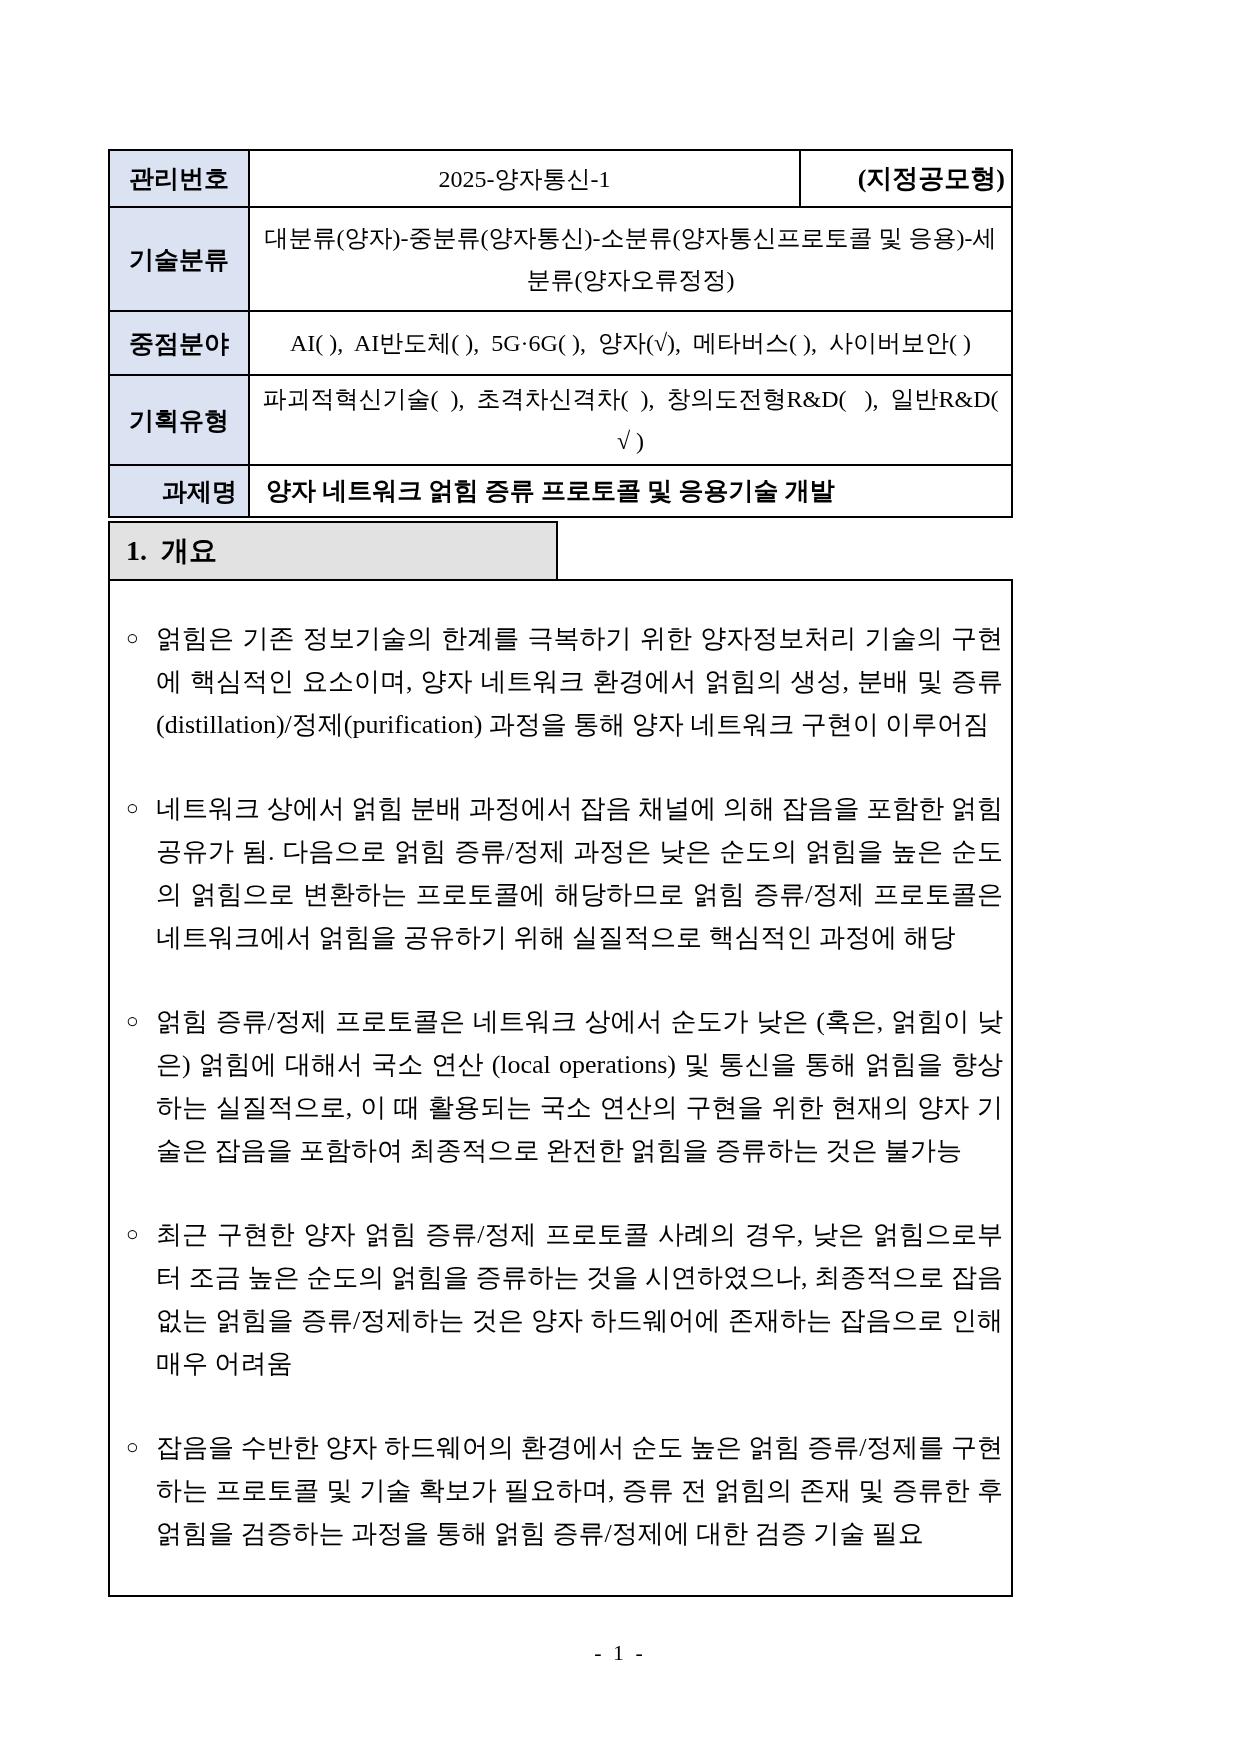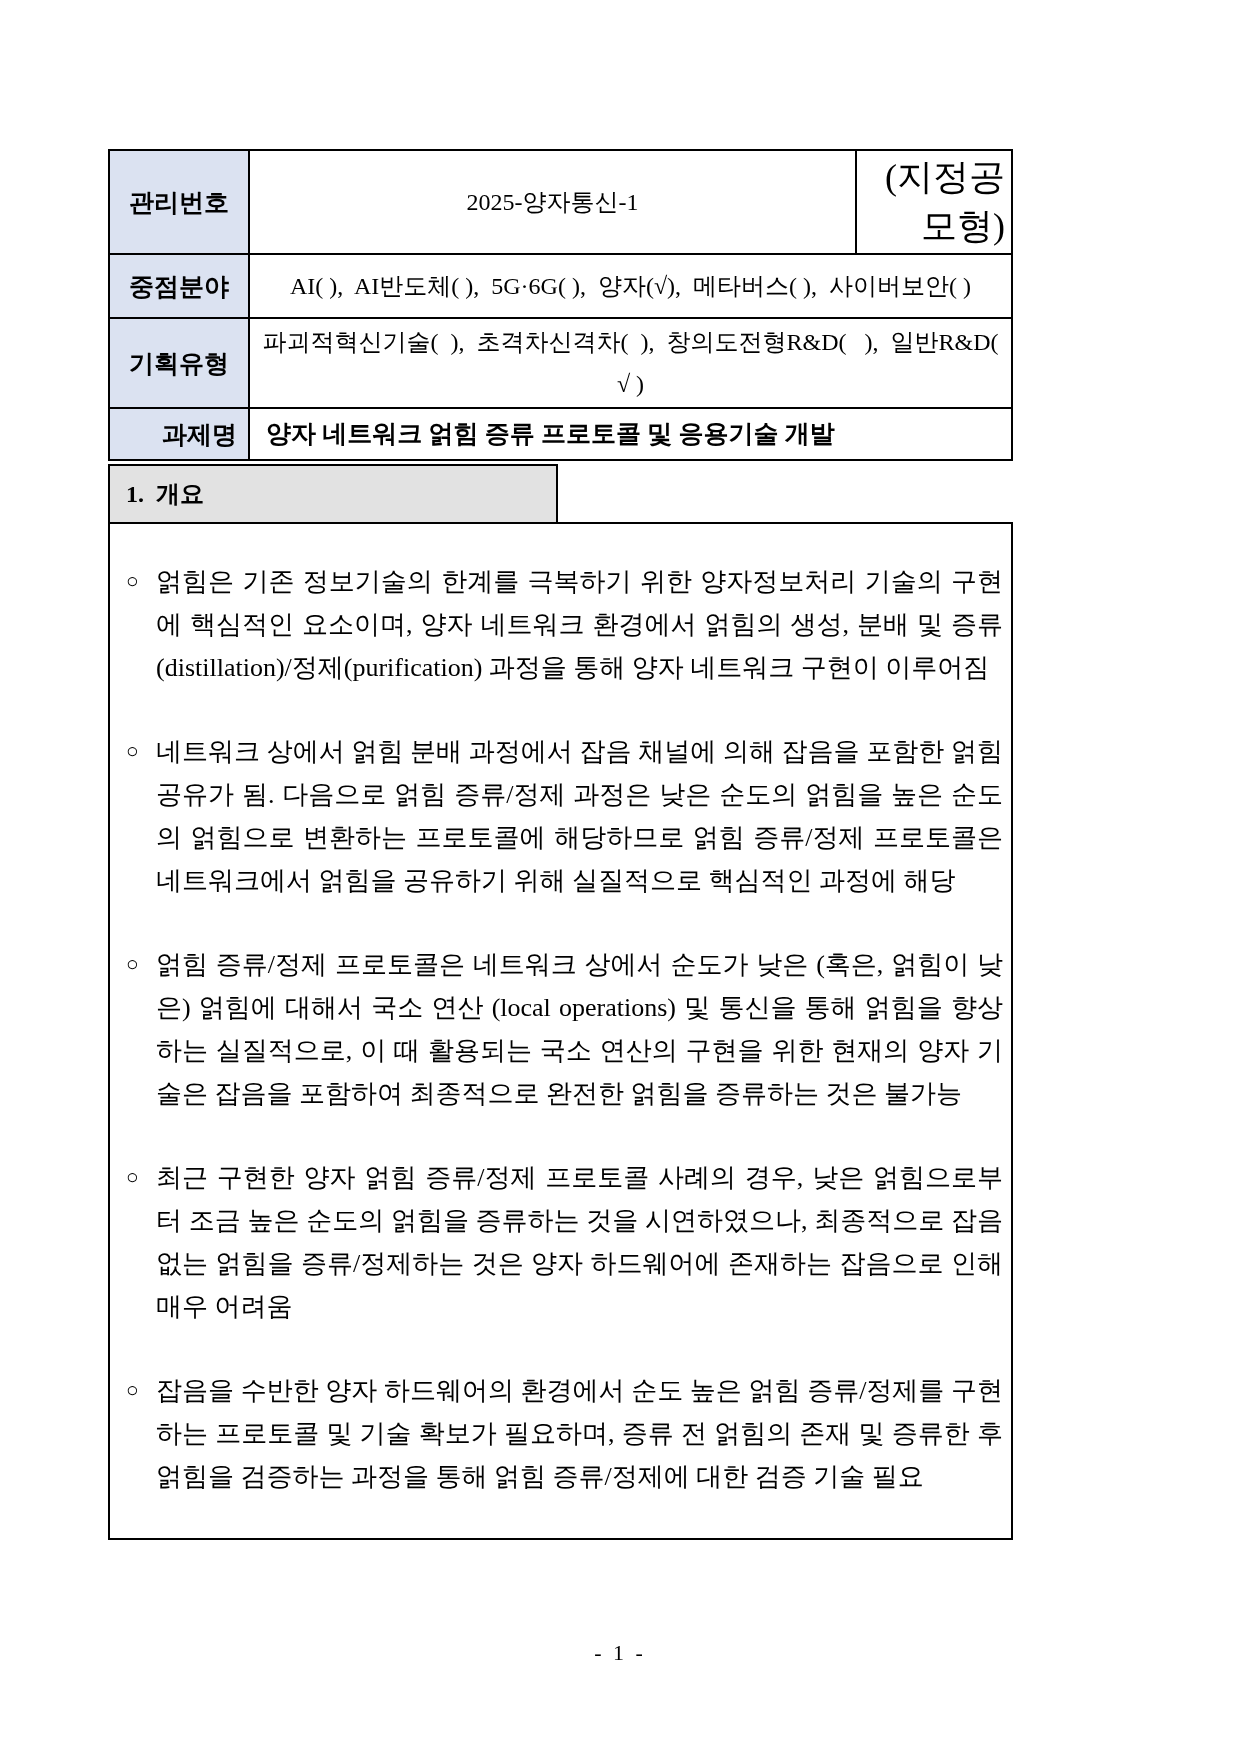--- a/index.html
+++ b/index.html
@@ -51,43 +51,43 @@
     text-align:left;
     padding-left:16px;
     font-weight:bold;
     font-size:25px;
   }
   td.badge-cell{
     border-top:none;
     border-right:none;
     border-bottom:none;
     text-align:right;
-    font-weight:normal;
-    font-size:36px;
+    font-weight:bold;
+    font-size:26px;
     padding-right:0;
-    width:156px;
+    width:212px;
   }
   tr.r1 td{height:57px;}
   tr.r2 td{height:104px;}
   tr.r3 td{height:64px;}
   tr.r4 td{height:52px;}
   tr.r5 td{height:52px;padding-left:47px;}
   
   .section-header{
     margin-top:3px;
     margin-bottom:-2px;
     width:450px;
     height:60px;
     box-sizing:border-box;
     background:var(--section-bg,#e2e2e2);
     border:2px solid #000;
     display:flex;
     align-items:center;
     padding-left:16px;
-    font-size:24px;
+    font-size:28px;
     font-weight:bold;
     white-space:pre-wrap;
     position:relative;
     z-index:2;
   }
   
   .content-box{
     width:905px;
     height:1018px;
     box-sizing:border-box;
@@ -130,20 +130,24 @@
 <div class="page">
   <div class="doc">
 
     <table class="info-table">
       <tbody>
           <tr class="r1">
         <td class="cell-label">관리번호</td>
         <td class="cell-value">2025-양자통신-1</td>
         <td class="badge-cell">(지정공모형)</td>
       </tr>
+      <tr class="r2">
+        <td class="cell-label">기술분류</td>
+        <td class="cell-value" colspan="2">대분류(양자)-중분류(양자통신)-소분류(양자통신프로토콜 및 응용)-세분류(양자오류정정)</td>
+      </tr>
       <tr class="r3">
         <td class="cell-label">중점분야</td>
         <td class="cell-value" colspan="2">AI( ),  AI반도체( ),  5G·6G( ),  양자(√),  메타버스( ),  사이버보안( )</td>
       </tr>
       <tr class="r4">
         <td class="cell-label">기획유형</td>
         <td class="cell-value" colspan="2">파괴적혁신기술(  ),  초격차신격차(  ),  창의도전형R&amp;D(   ),  일반R&amp;D( √ )</td>
       </tr>
       <tr class="r5">
         <td class="cell-label">과제명</td>

